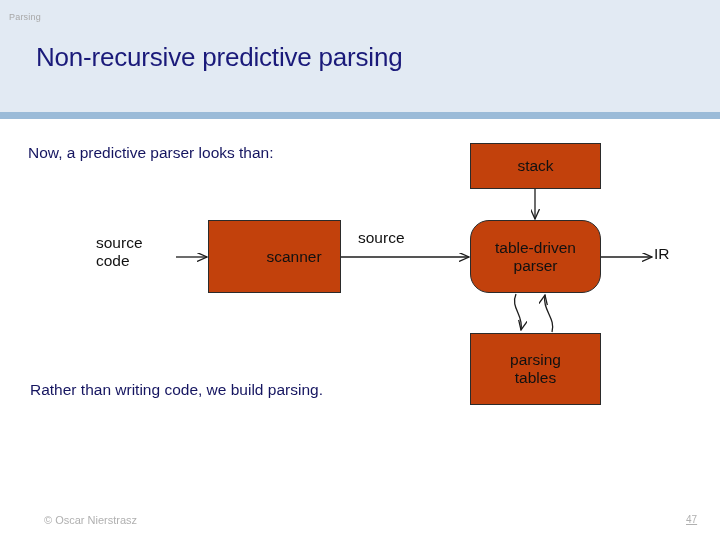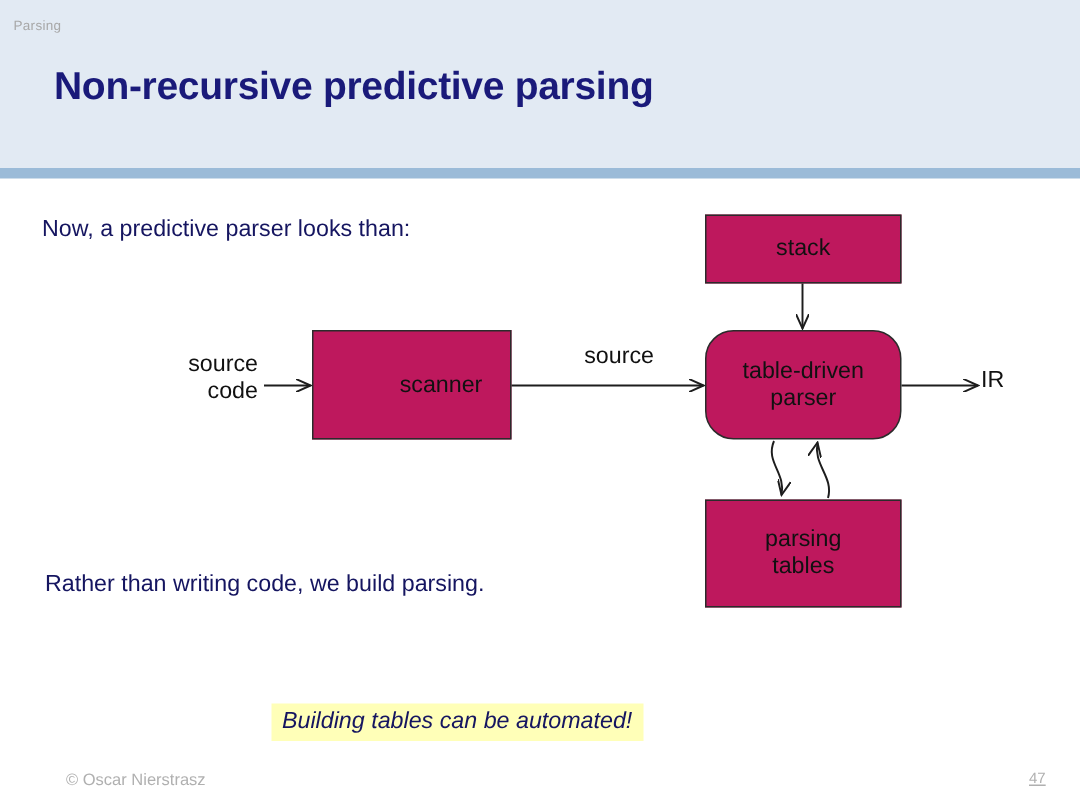--- a/index.html
+++ b/index.html
@@ -42,21 +42,21 @@
     left: 9px; top: 12px;
     font-size: 9px;
     color: #a8a8a8;
     letter-spacing: 0.2px;
     white-space: nowrap;
   }
   #slide-title {
     position: absolute;
     left: 36px; top: 42px;
     font-size: 26px;
-    font-weight: bold;
+    font-weight: normal;
     color: #1a1a7a;
     letter-spacing: -0.2px;
     white-space: nowrap;
   }
 
   
   .body-line {
     position: absolute;
     font-size: 15.5px;
     color: #151560;
@@ -97,35 +97,35 @@
   #diagram {
     position: absolute;
     left: 0; top: 0;
     width: 720px;
     height: 540px;
     pointer-events: none;
   }
   .dg-box {
     position: absolute;
     border: 1.4px solid #2b2b2b;
-    background: #be185d;
+    background: #c2410c;
     box-sizing: border-box;
     display: flex;
     align-items: center;
     justify-content: center;
     text-align: center;
     font-size: 15.5px;
     color: #111111;
     line-height: 1.15;
   }
   .dg-label {
     position: absolute;
     font-size: 15.5px;
     color: #111111;
-    text-align: right;
+    text-align: left;
     line-height: 1.15;
     white-space: pre-line;
   }
   #box-scanner  { left: 208px; top: 220px; width: 133px; height: 73px; padding-left: 39px; }
   #box-stack    { left: 470px; top: 143px; width: 131px; height: 46px; }
   #box-parser   { left: 470px; top: 220px; width: 131px; height: 73px; }
   #box-tables   { left: 470px; top: 333px; width: 131px; height: 72px; }
 
   #label-source { left: 96px;  top: 234px; width: 76px; }
   #label-tokens { left: 358px; top: 229px; width: 78px; }
@@ -140,21 +140,20 @@
   <div id="header-rule"></div>
 
   <div id="kicker">Parsing</div>
 
   <div id="slide-title">Non-recursive predictive parsing</div>
 
   <div class="body-line" id="line-intro">Now, a predictive parser looks than:</div>
 
   <div class="body-line" id="line-tables">Rather than writing code, we build parsing.</div>
 
-  <div id="callout">Building tables can be automated!</div>
 
   <div id="footer-copyright">© Oscar Nierstrasz</div>
 
   <div id="footer-pagenum">47</div>
 
   <div class="dg-box" id="box-scanner">scanner</div>
 
   <div class="dg-box" id="box-stack">stack</div>
 
   <div class="dg-box" id="box-parser" style="white-space: pre-line; border-radius: 19px;">table-driven

